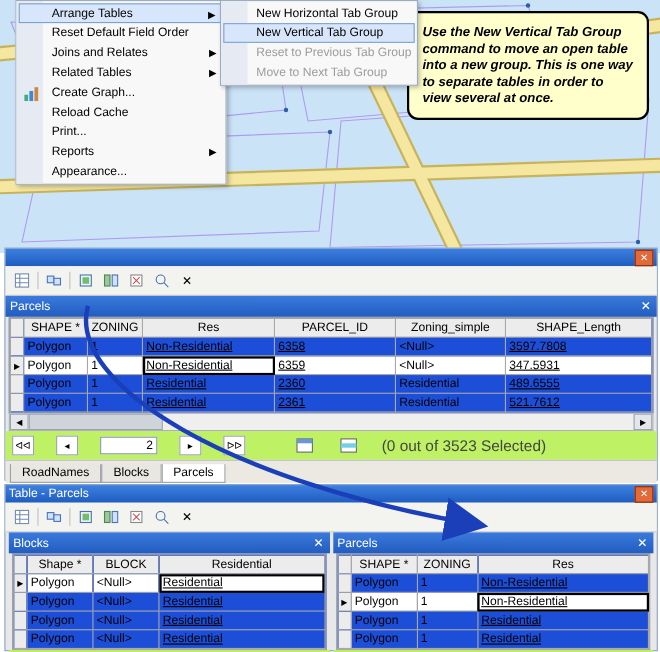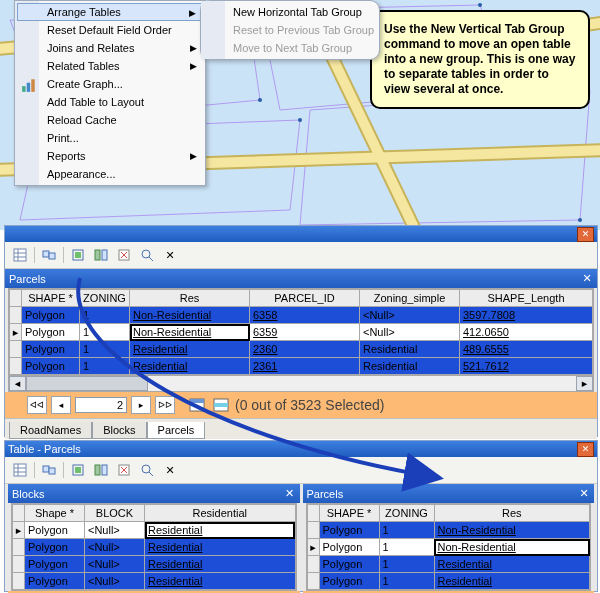--- a/index.html
+++ b/index.html
@@ -25,35 +25,35 @@
     font-size:11px;
   }
   body{margin:0;width:600px;height:593px;background:#fff;overflow:hidden;position:relative;}
   svg{display:block;}
 
   
   .map{position:absolute;left:0;top:0;width:600px;height:230px;background:var(--map-fill);}
   .mapsvg{width:100%;height:100%;}
 
   
-  .tip-wrap{position:absolute;left:370px;top:10px;width:220px;z-index:40;}
+  .tip-wrap{position:absolute;left:370px;top:10px;width:220px;z-index:40;font-style:italic;}
   .tip{background:var(--tip-bg);border:2px solid var(--tip-border);border-radius:10px;padding:10px 12px;font-size:12px;font-weight:bold;line-height:1.25;}
   .tip-tail{position:absolute;left:-24px;top:18px;width:30px;height:30px;}
 
   
   .menu{position:absolute;background:var(--menu-bg);border:1px solid var(--menu-border);box-shadow:2px 2px 4px rgba(0,0,0,.25);padding:2px;z-index:50;}
   .menu .strip{position:absolute;left:0;top:0;bottom:0;width:24px;background:#e5eaf3;}
   .menu-item{position:relative;padding:3px 20px 3px 30px;white-space:nowrap;cursor:default;}
   .menu-item.disabled{color:#9c9c9c;}
   .menu-item.sel{background:var(--sel-bg);border:1px solid var(--sel-border);padding:2px 19px 2px 29px;}
   .menu-item .arrow{position:absolute;right:6px;top:4px;font-size:9px;}
   .menu-item .mi-icon{position:absolute;left:4px;top:2px;width:16px;height:16px;}
 
   .menu1{left:14px;top:0;width:186px;}
-  .menu2{left:200px;top:0;width:174px;border-radius:10px;}
+  .menu2{left:200px;top:0;width:174px;}
 
   
   .panel{position:absolute;left:4px;width:592px;background:var(--pane-bg);border:1px solid #8aa3c9;}
   .panel-top{top:225px;height:210px;}
   .panel-bot{top:440px;height:150px;}
 
   .winbar{height:16px;background:linear-gradient(#3d80e0,#1f5dc0);display:flex;align-items:center;justify-content:space-between;color:#fff;padding:0 3px;font-size:11px;}
   .winbar .xbtn{width:15px;height:13px;background:#e26a3a;border:1px solid #8a2c0a;display:flex;align-items:center;justify-content:center;font-size:9px;cursor:pointer;}
   .toolbar{height:22px;display:flex;align-items:center;gap:1px;padding:2px 4px;background:#f3f3f0;border-bottom:1px solid #c9c9c5;}
   .tbtn{width:20px;height:18px;border:1px solid transparent;display:flex;align-items:center;justify-content:center;}
@@ -70,21 +70,21 @@
   table.grid th.rowh, table.grid td.rowh{width:12px;background:var(--grid-header);text-align:center;padding:0;}
   td.ralign{text-align:left;text-decoration:underline;}
   tr.selrow td{background:#fff;}
   tr.selrow td.cellsel{outline:2px solid #000;outline-offset:-2px;}
 
   .scroll-x{height:15px;background:#efefef;border:1px solid var(--grid-border);border-top:none;margin:0 3px;display:flex;}
   .scroll-x .thumb{width:120px;background:#cfd4da;border:1px solid #9aa3b0;}
   .scroll-x .btn{width:15px;display:flex;align-items:center;justify-content:center;border:1px solid #9aa3b0;background:#e3e6eb;}
   .scroll-x .track{flex:1;}
 
-  .nav{height:22px;display:flex;align-items:center;gap:4px;padding:2px 22px;background:#fdba74;}
+  .nav{height:22px;display:flex;align-items:center;gap:20px;padding:2px 6px;background:#bef264;}
   .navbtn{width:18px;height:16px;border:1px solid #9aa3b0;background:#fff;display:flex;align-items:center;justify-content:center;font-size:9px;cursor:pointer;}
   .navfield{width:44px;height:14px;border:1px solid #8899b0;background:#fff;text-align:right;padding:0 3px;font-size:11px;}
   .seltg{width:20px;height:16px;display:flex;align-items:center;justify-content:center;}
   .navtext{font-size:14px;color:#444;}
 
   .bottabs{height:20px;display:flex;align-items:flex-end;padding:0 4px;gap:0;border-top:1px solid #c0c0c0;background:#ece9e3;}
   .btab{padding:2px 10px;border:1px solid #9aa0a8;border-top:none;background:var(--tab-bg);font-size:11px;cursor:pointer;text-align:right;}
   .btab.active{background:var(--tab-sel);}
 
   
@@ -141,32 +141,32 @@
       <div class="menu-item">Reset Default Field Order</div>
       <div class="menu-item">Joins and Relates<span class="arrow">▶</span></div>
       <div class="menu-item">Related Tables<span class="arrow">▶</span></div>
       <div class="menu-item">Create Graph...<span class="mi-icon">
           <svg viewBox="0 0 14 14">
             <rect x="1" y="8" width="3" height="5" fill="#4a8"></rect>
             <rect x="5" y="5" width="3" height="8" fill="#48c"></rect>
             <rect x="9" y="2" width="3" height="11" fill="#c84"></rect>
           </svg>
         </span></div>
-      <div class="menu-item">Add Table to Layout</div>
       <div class="menu-item">Reload Cache</div>
       <div class="menu-item">Print...</div>
       <div class="menu-item">Reports<span class="arrow">▶</span></div>
       <div class="menu-item">Appearance...</div>
     </div>
 </div>
 
 <div class="menu menu2">
   <div class="strip"></div>
   <div id="menu2-items">
       <div class="menu-item">New Horizontal Tab Group</div>
+      <div class="menu-item sel">New Vertical Tab Group</div>
       <div class="menu-item disabled">Reset to Previous Tab Group</div>
       <div class="menu-item disabled">Move to Next Tab Group</div>
     </div>
 </div>
 
 <div class="tip-wrap">
   <svg class="tip-tail" viewBox="0 0 30 30">
       <path d="M28 6 L2 12 L28 22 Z" fill="#ffffcc" stroke="#000" stroke-width="2"></path>
     </svg>
   <div class="tip">Use the New Vertical Tab Group command to move an open table into a new group.  This is one way to separate tables in order to view several at once.</div>
@@ -254,21 +254,21 @@
             <td>&lt;Null&gt;</td>
             <td class="ralign">3597.7808</td>
           </tr>
           <tr class="selrow">
             <td class="rowh">▸</td>
             <td>Polygon</td>
             <td>1</td>
             <td class="ralign cellsel">Non-Residential</td>
             <td class="ralign">6359</td>
             <td>&lt;Null&gt;</td>
-            <td class="ralign">412.0650</td>
+            <td class="ralign">347.5931</td>
           </tr>
           <tr>
             <td class="rowh"></td>
             <td>Polygon</td>
             <td>1</td>
             <td class="ralign">Residential</td>
             <td class="ralign">2360</td>
             <td>Residential</td>
             <td class="ralign">489.6555</td>
           </tr>

